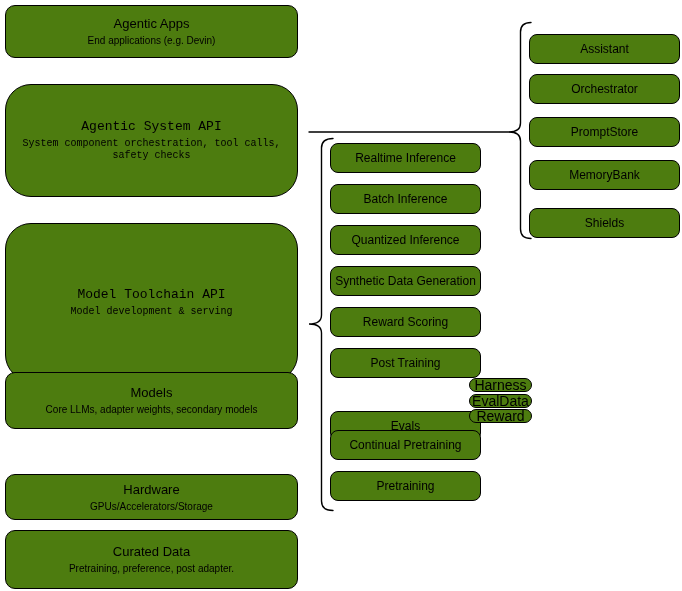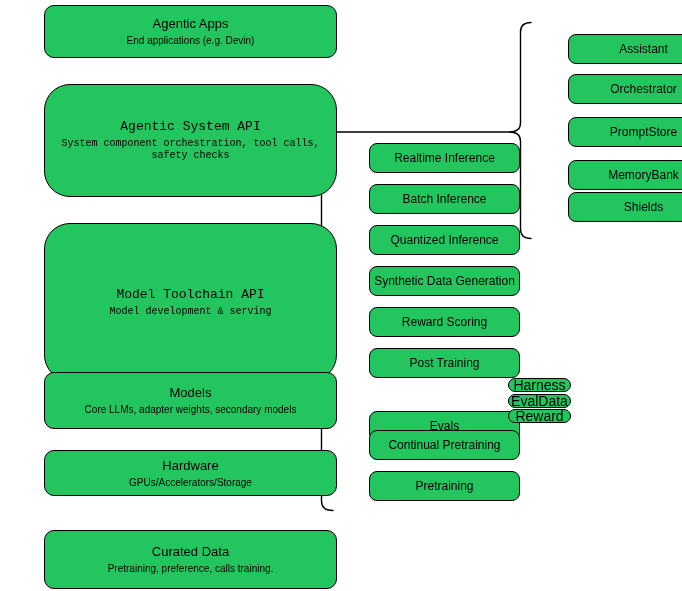--- a/index.html
+++ b/index.html
@@ -13,28 +13,27 @@
     overflow: hidden;
   }
   .connectors {
     position: absolute;
     left: 0; top: 0;
     width: 682px; height: 591px;
     pointer-events: none;
   }
   .node {
     position: absolute;
-    background: #22c55e;
+    background: #4d7c0f;
     border: 1.5px solid #000000;
     box-sizing: border-box;
     display: flex;
     align-items: center;
     justify-content: center;
     text-align: center;
-    margin-left: 39px;
   }
   .stackNode {
     left: 5px;
     width: 293px;
     flex-direction: column;
     border-radius: 10px;
     z-index: 1;
   }
   .stackNode.big { border-radius: 26px; font-family: Liberation Mono, monospace; }
   .stackNode .title { font-size: 13px; line-height: 16px; }
@@ -92,28 +91,28 @@
   <div class="node stackNode big" style="top:223px;height:158px">
     <div class="title">Model Toolchain API</div>
     <div class="subtitle">Model development &amp; serving</div>
   </div>
 
   <div class="node stackNode" style="top:372px;height:57px">
     <div class="title">Models</div>
     <div class="subtitle">Core LLMs, adapter weights, secondary models</div>
   </div>
 
-  <div class="node stackNode" style="top:450px;height:46px">
+  <div class="node stackNode" style="top:474px;height:46px">
     <div class="title">Hardware</div>
     <div class="subtitle">GPUs/Accelerators/Storage</div>
   </div>
 
   <div class="node stackNode" style="top:530px;height:59px">
     <div class="title">Curated Data</div>
-    <div class="subtitle">Pretraining, preference, calls training.</div>
+    <div class="subtitle">Pretraining, preference, post adapter.</div>
   </div>
 
   <div class="node chip" style="top:143px">
     <span>Realtime Inference</span>
   </div>
   <div class="node chip" style="top:184px">
     <span>Batch Inference</span>
   </div>
   <div class="node chip" style="top:225px">
     <span>Quantized Inference</span>
@@ -152,17 +151,17 @@
   </div>
   <div class="node sys" style="top:74px">
     <span>Orchestrator</span>
   </div>
   <div class="node sys" style="top:117px">
     <span>PromptStore</span>
   </div>
   <div class="node sys" style="top:160px">
     <span>MemoryBank</span>
   </div>
-  <div class="node sys" style="top:192px">
+  <div class="node sys" style="top:208px">
     <span>Shields</span>
   </div>
 
 </div>
 
 </body></html>

